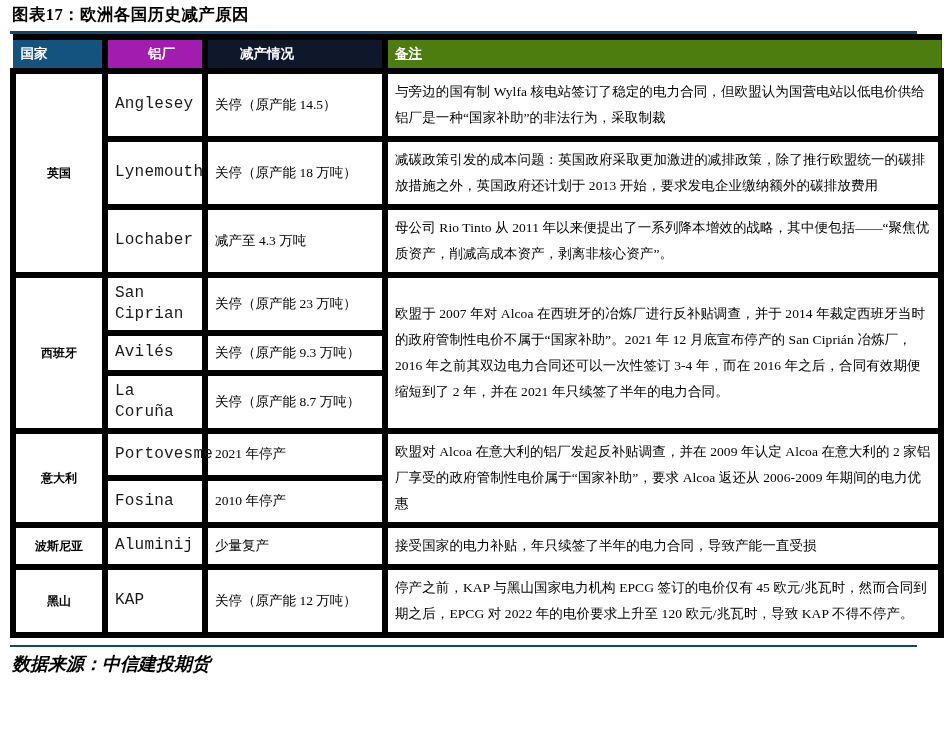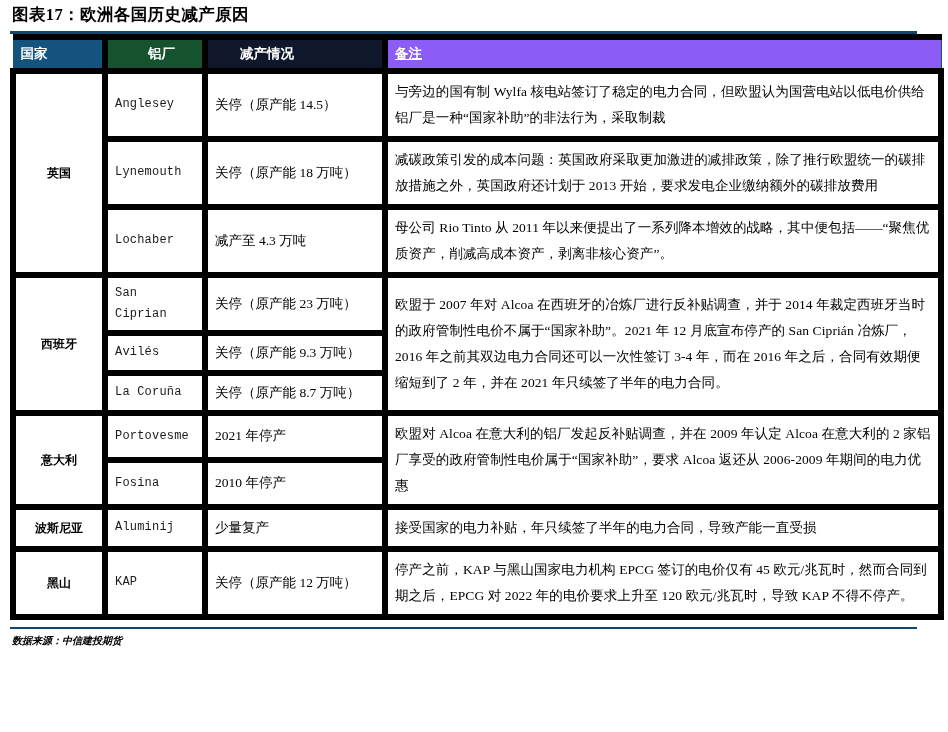--- a/index.html
+++ b/index.html
@@ -76,21 +76,21 @@
 
   td.country {
     text-align: center;
     font-weight: bold;
     font-size: 12px;
     font-family: "Liberation Serif", "DejaVu Serif", serif;
     line-height: 22px;
   }
   td.plant {
     font-family: "Liberation Mono", "DejaVu Sans Mono", monospace;
-    font-size: 12px;
+    font-size: 16px;
     line-height: 21px;
     color: #1a1a1a;
     text-align: left;
     letter-spacing: 0.2px;
   }
   td.cut {
     font-family: "Liberation Serif", "DejaVu Serif", serif;
     font-size: 13.5px;
     line-height: 24px;
     text-align: left;
@@ -107,21 +107,21 @@
   
   .foot-rule {
     height: 2.5px;
     background: #13466c;
     margin: 7px 0 0 0;
   }
   .foot-text {
     font-family: "Liberation Serif", "DejaVu Serif", serif;
     font-style: italic;
     font-weight: bold;
-    font-size: 10px;
+    font-size: 18px;
     padding: 5px 0 0 2px;
     color: #000;
   }
 </style>
 </head>
 <body>
 
 <div class="page">
 
   <div class="title-row">
@@ -132,23 +132,23 @@
   <table class="tbl">
     <colgroup>
       <col class="c-country">
       <col class="c-plant">
       <col class="c-cut">
       <col class="c-note">
     </colgroup>
     <thead>
       <tr>
         <th class="first" style="background: rgb(20, 83, 125);">国家</th>
-        <th style="background: #14532d; padding-left: 40px;">铝厂</th>
+        <th style="background: #a21caf; padding-left: 40px;">铝厂</th>
         <th style="background: #0f172a; padding-left: 32px;">减产情况</th>
-        <th class="last" style="background: #8b5cf6; text-decoration: underline;">备注</th>
+        <th class="last" style="background: #4d7c0f; text-decoration: underline;">备注</th>
       </tr>
     </thead>
     <tbody>
 
       <tr>
         <td class="country" rowspan="3">英国</td>
         <td class="plant">Anglesey</td>
         <td class="cut">关停（原产能 14.5）</td>
         <td class="note">与旁边的国有制 Wylfa 核电站签订了稳定的电力合同，但欧盟认为国营电站以低电价供给铝厂是一种“国家补助”的非法行为，采取制裁</td>
       </tr>

